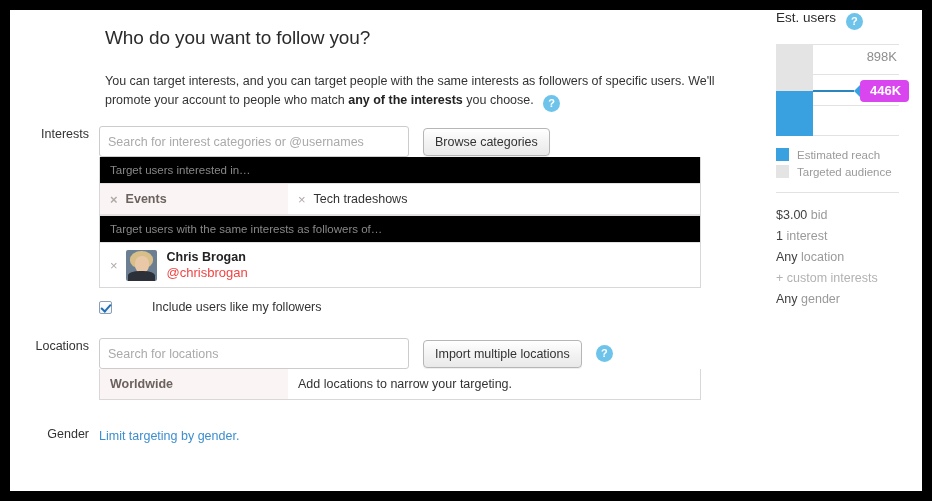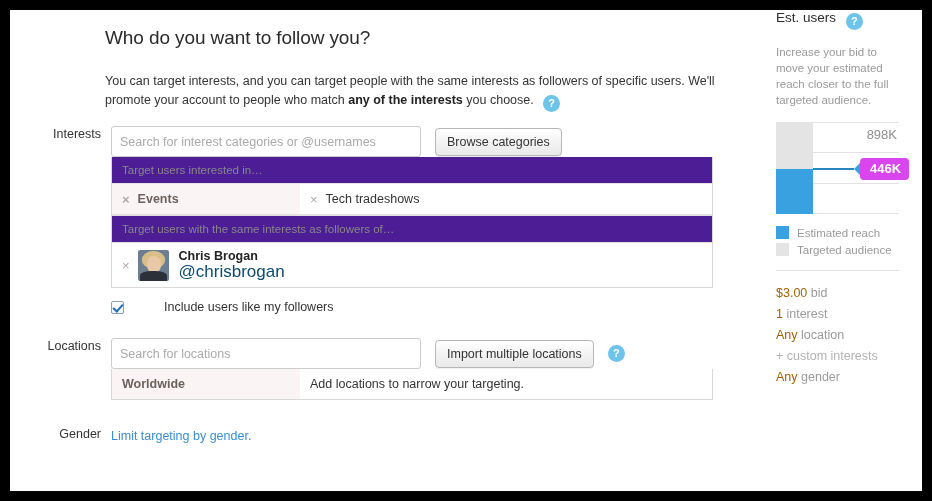--- a/index.html
+++ b/index.html
@@ -69,21 +69,21 @@
     line-height: 19px;
     color: #333333;
     max-width: 620px;
   }
   .intro b { font-weight: bold; color: #222; }
 
   
   .form-row {
     display: flex;
     align-items: flex-start;
-    padding-left: 16px;
+    padding-left: 4px;
   }
   .row-label {
     width: 85px;
     flex: 0 0 85px;
     text-align: right;
     padding-right: 10px;
     box-sizing: border-box;
     font-size: 12.5px;
     color: #333333;
     line-height: 16px;
@@ -151,21 +151,21 @@
   
   .target-table {
     width: 602px;
     border: 1px solid #d8d8d8;
     border-top: none;
     box-sizing: border-box;
     background: #ffffff;
   }
 
   .table-caption {
-    background: #4c1d95;
+    background: #000000;
     border-bottom: 1px solid #e4e0df;
     padding: 7px 10px;
     font-size: 11.5px;
     color: #888888;
   }
   .chip-row {
     display: flex;
     align-items: stretch;
     border-bottom: 1px solid #e4e0df;
     min-height: 30px;
@@ -237,22 +237,22 @@
     background: #2c3038;
     border-radius: 44% 44% 0 0;
   }
   .user-meta { line-height: 15px; }
   .user-name {
     font-size: 12.5px;
     font-weight: bold;
     color: #222222;
   }
   .user-handle {
-    font-size: 17px;
-    color: #0c4a6e;
+    font-size: 13px;
+    color: #ef4444;
   }
 
   
   .check-line {
     display: flex;
     align-items: center;
     padding-top: 12px;
   }
   .checkbox {
     width: 13px;
@@ -392,21 +392,21 @@
     height: 1px;
     background: #e2e2e2;
     margin: 14px 0 12px 0;
   }
 
   .stat-line {
     font-size: 12.5px;
     line-height: 21px;
     color: #9a9a9a;
   }
-  .stat-line .val { color: #a16207; }
+  .stat-line .val { color: #404040; }
   .stat-line.muted { color: #b2b2b2; }
 </style>
 </head>
 <body>
 
 <div class="window-frame">
   <div class="page">
     <div class="content-row">
 
       <div class="main-col">
@@ -498,21 +498,20 @@
 
       </div>
 
       <div class="side-col">
 
         <div class="side-title">
           <span>Est. users</span>
           <span class="help-icon inline">?</span>
         </div>
 
-        <p class="side-desc">Increase your bid to move your estimated reach closer to the full targeted audience.</p>
 
         <div class="chart">
           <div class="grid-line" style="top:0;"></div>
           <div class="grid-line" style="top:30px;"></div>
           <div class="grid-line" style="top:61px;"></div>
           <div class="grid-line" style="top:91px;"></div>
 
           <div class="bar-total"></div>
           <div class="bar-reach" style="height:45px;"></div>
 

